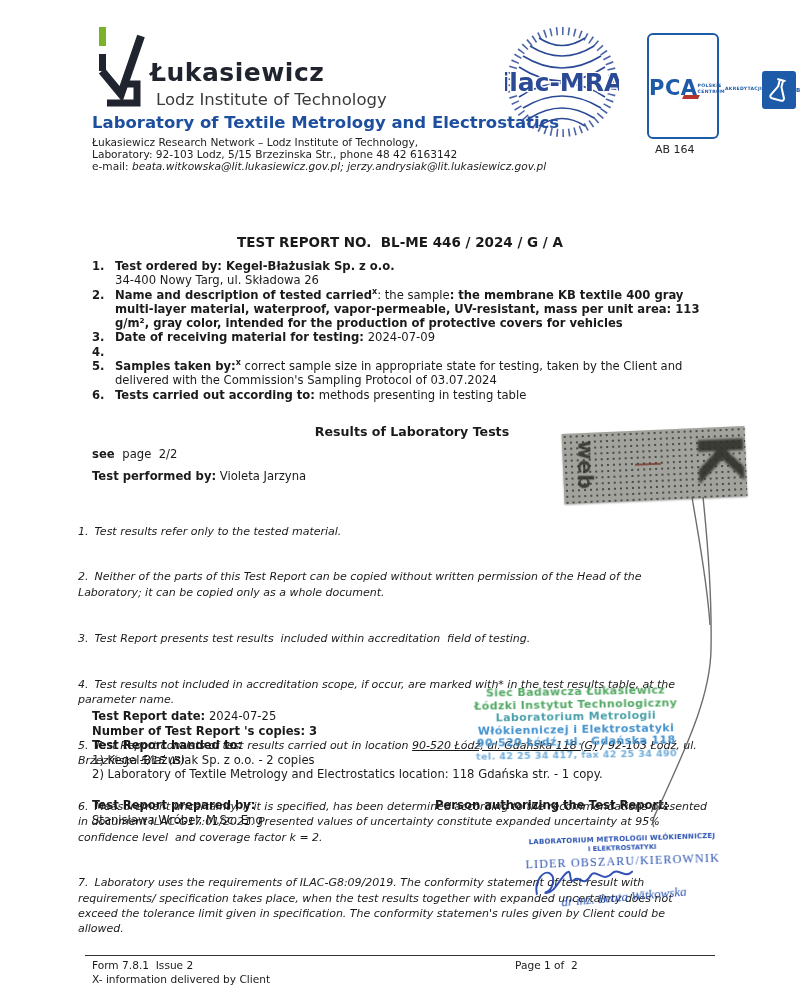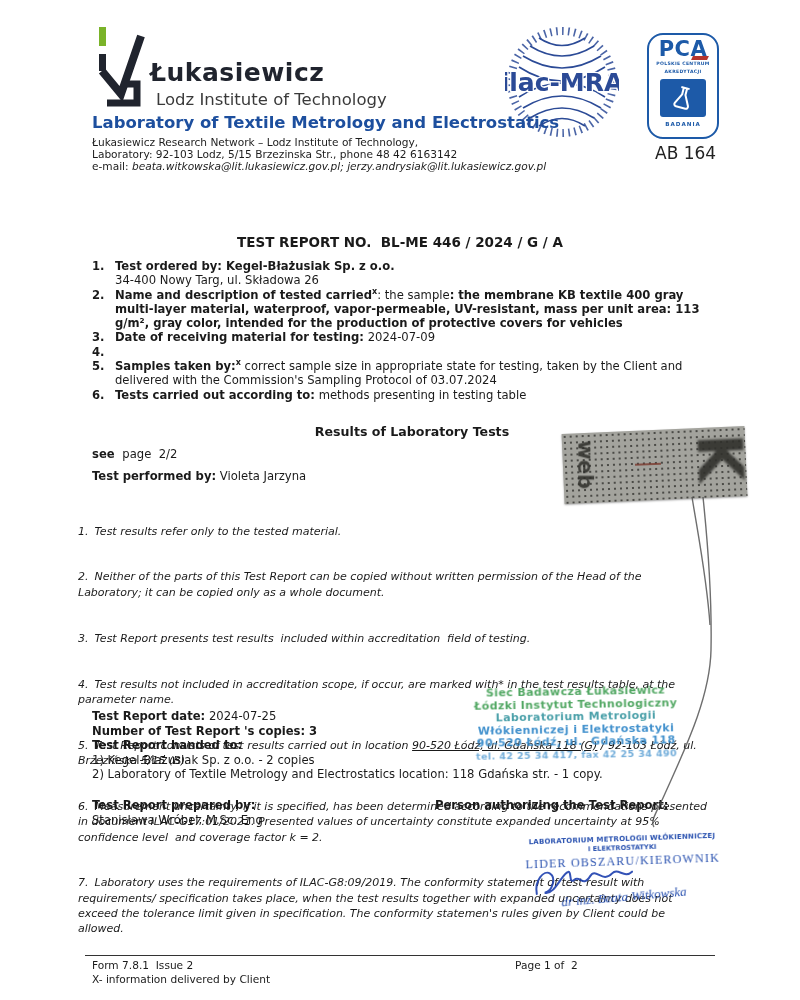--- a/index.html
+++ b/index.html
@@ -7,29 +7,29 @@
         font-family:"DejaVu Sans",sans-serif;color:#1a1a1a;}
   .abs{position:absolute;}
   .pre{white-space:pre-wrap;}
   
   .brand{left:150px;top:58px;font-size:25px;font-weight:bold;color:#20242e;letter-spacing:.5px;}
   .institute{left:156px;top:90px;font-size:16.5px;color:#3a3a3a;}
   .labname{left:92px;top:113px;font-size:16.5px;font-weight:bold;color:#1d4f9e;}
   .address{left:92px;top:137px;width:470px;font-size:10.6px;line-height:11.8px;color:#1c1c1c;}
   .address .em{font-style:italic;}
   
-  .pca-badge{left:647px;top:33px;width:72px;height:106px;border:2.5px solid #1d5aa8;border-radius:16px;
-             background:#fff;display:flex;flex-direction:column;align-items:center;box-sizing:border-box;padding-top:4px;}
+  .pca-badge{left:647px;top:33px;width:72px;height:106px;border:2.5px solid #1d5aa8;border-radius:6px;
+             background:#fff;display:flex;flex-direction:row;align-items:center;box-sizing:border-box;padding-top:4px;}
   .pca-acronym{font-size:21px;font-weight:bold;color:#1d5aa8;line-height:20px;letter-spacing:.5px;position:relative;}
   .pca-red{position:absolute;right:-1px;bottom:-1px;width:16px;height:4px;background:#b5342c;transform:skewX(-25deg);}
   .pca-sub{font-size:4.6px;font-weight:bold;color:#1d5aa8;letter-spacing:.3px;line-height:6px;margin-top:2px;}
   .pca-box{width:46px;height:38px;background:#1d5aa8;border-radius:3px;margin-top:4px;
            display:flex;align-items:center;justify-content:center;}
   .pca-badania{font-size:5.6px;font-weight:bold;color:#1d5aa8;letter-spacing:1px;margin-top:4px;}
-  .ab164{left:655px;top:143px;font-size:17px;color:#222;}
+  .ab164{left:655px;top:143px;font-size:11px;color:#222;}
   
   .title{left:0;top:234px;width:800px;text-align:center;font-size:13.5px;font-weight:bold;}
   .items{left:92px;top:259px;width:626px;font-size:11.6px;line-height:14.3px;}
   .item{display:flex;}
   .inum{width:23px;font-weight:bold;flex:none;}
   .b{font-weight:bold;}
   sup.x{font-size:8px;font-weight:bold;vertical-align:super;line-height:0;}
   .results-h{left:12px;top:424px;width:800px;text-align:center;font-size:12.6px;font-weight:bold;}
   .seep{left:92px;top:447px;font-size:11.6px;}
   .seep .rest{margin-left:4px;}

